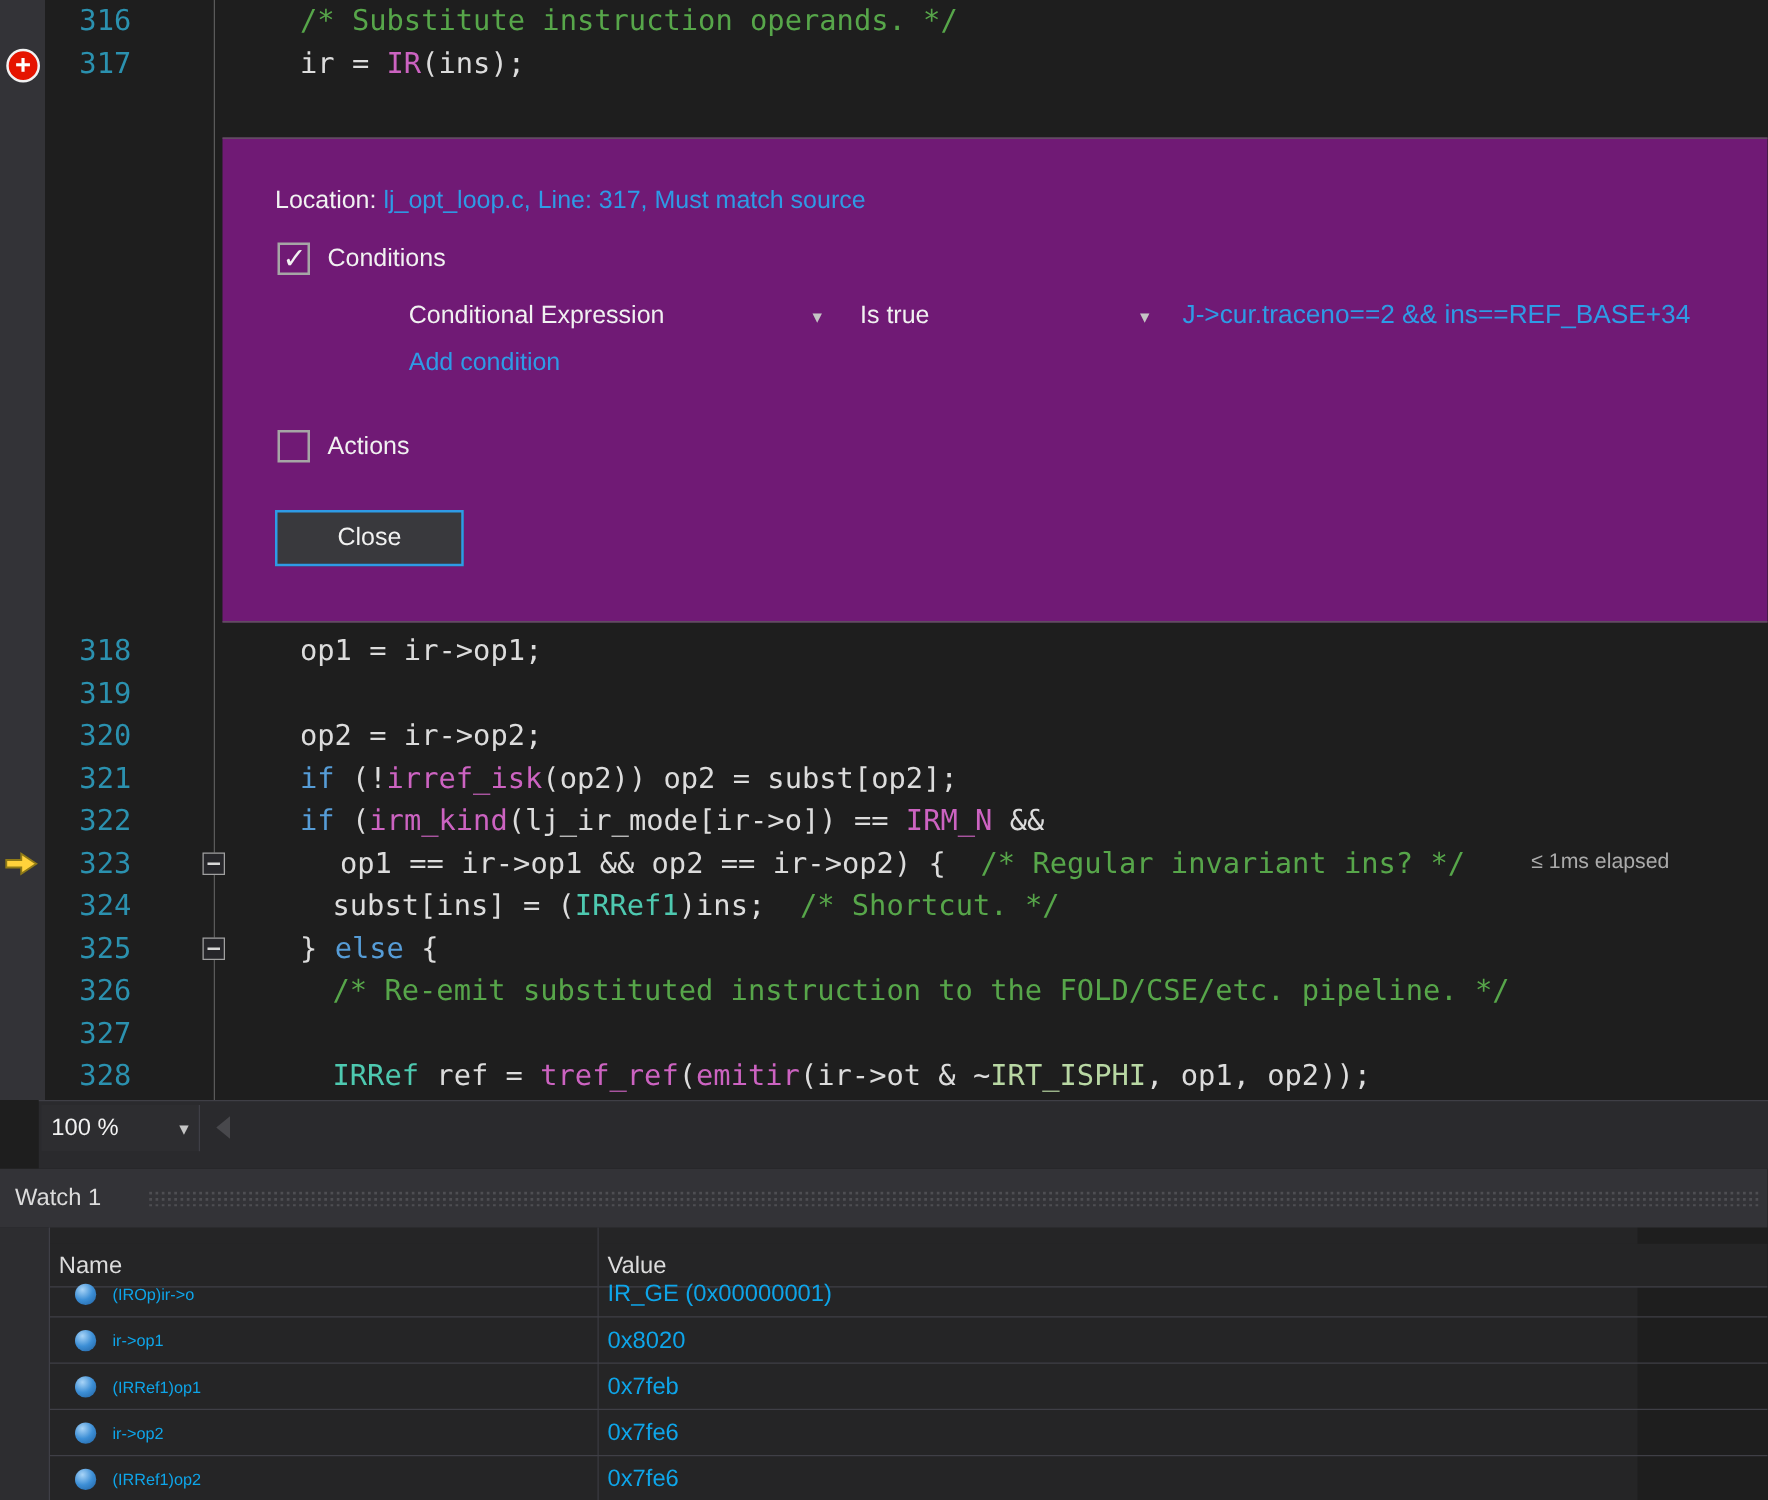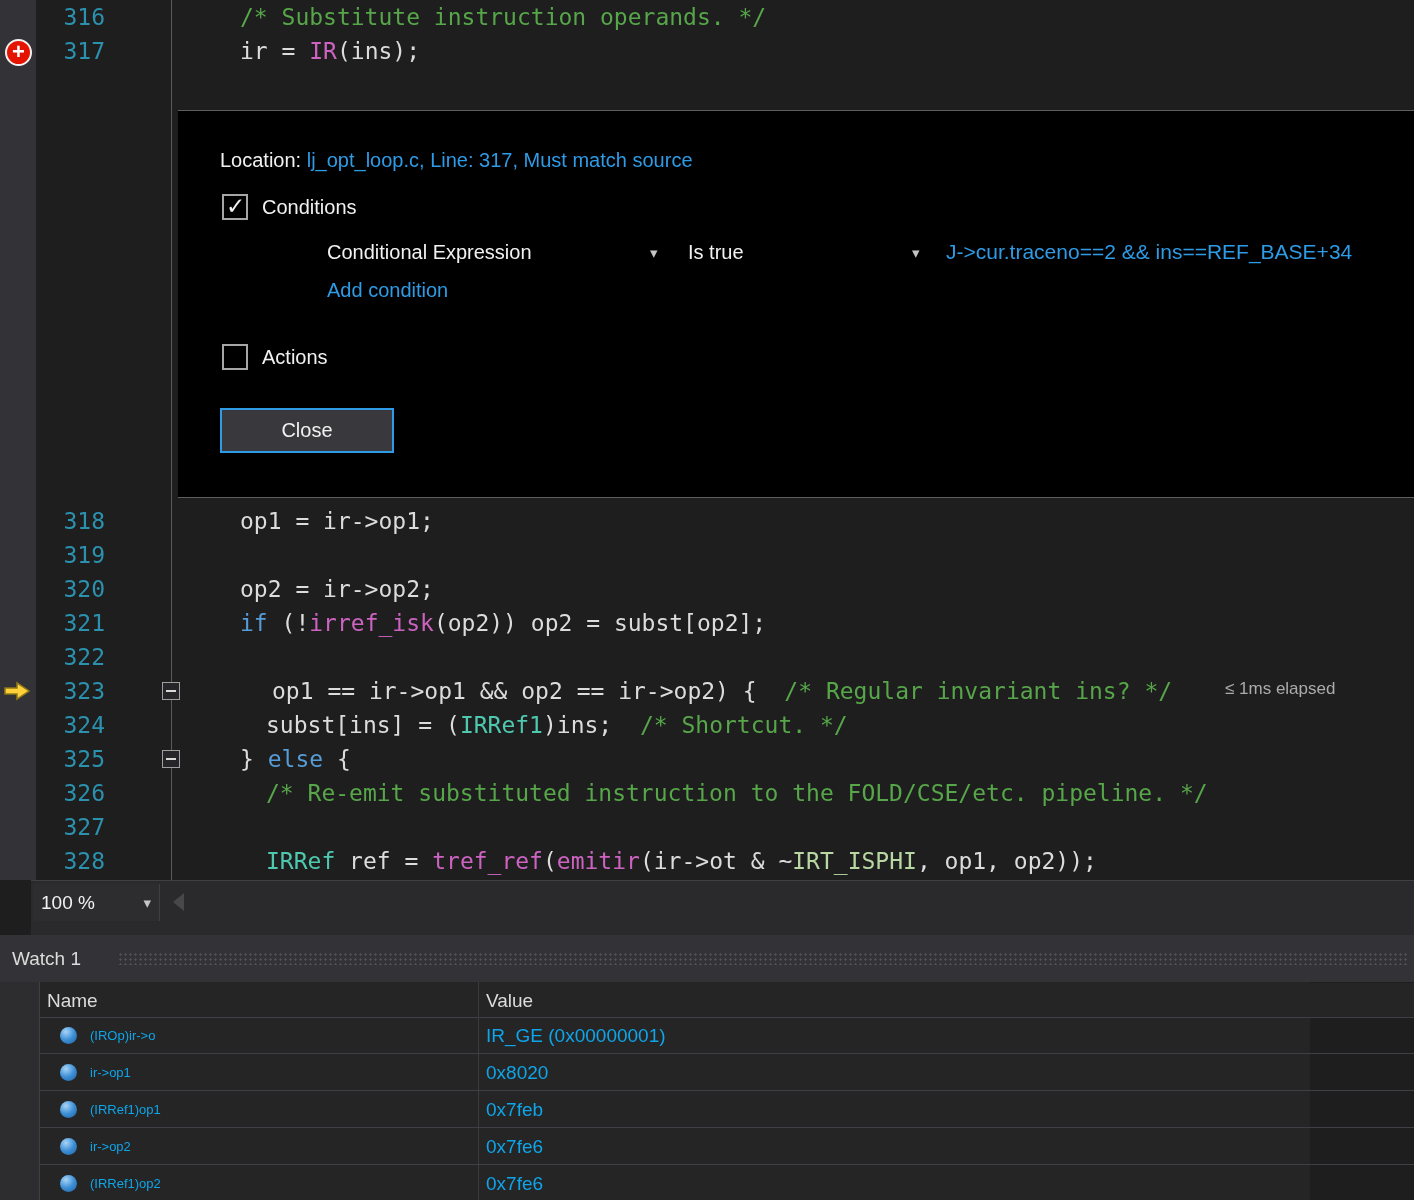--- a/index.html
+++ b/index.html
@@ -29,31 +29,31 @@
   .perftip { position:absolute; left:1225px; top:5px; color:#ababab; font-size:17px; white-space:nowrap; }
 
   .bp-icon { position:absolute; left:5px; top:39px; width:27px; height:27px; border-radius:50%;
              background:#e51400; border:2px solid #f2f2f2; }
   .bp-icon::after { content:"+"; position:absolute; left:0; top:-1px; width:23px; height:23px;
                     color:#ffffff; font:bold 22px/23px "Liberation Sans",sans-serif; text-align:center; }
   .cur-arrow { position:absolute; left:3px; top:681px; }
 
   
   .peek { position:absolute; left:178px; top:110px; width:1236px; height:388px;
-          border-top:1px solid #5e5e5e; border-bottom:1px solid #5e5e5e; background:#000000; }
+          border-top:1px solid #5e5e5e; border-bottom:1px solid #5e5e5e; background:#701a75; }
   .peek .loc { position:absolute; left:42px; top:38px; font-size:20px; color:#f1f1f1; white-space:nowrap; }
   .peek .loc a { color:#2e9be6; text-decoration:none; }
   .checkbox { position:absolute; width:26px; height:26px; border:2px solid #a6a6a6; background:transparent; }
   .checkbox.checked::after { content:"✓"; position:absolute; left:2px; top:-3px; color:#f1f1f1; font-size:23px; }
   .cb-label { position:absolute; font-size:20px; color:#f1f1f1; }
   .dd-text { position:absolute; font-size:20px; color:#f1f1f1; white-space:nowrap; }
   .caret { position:absolute; color:#c5c5c5; font-size:15px; }
   .expr { position:absolute; font-size:21px; color:#2e9be6; white-space:nowrap; }
   .linkblue { position:absolute; font-size:20px; color:#2e9be6; white-space:nowrap; cursor:pointer; }
-  .close-btn { position:absolute; left:42px; top:297px; width:174px; height:45px;
+  .close-btn { position:absolute; left:42px; top:297px; width:151px; height:45px;
                background:#39393d; border:2px solid #2e9be6; color:#f1f1f1; font-size:20px;
                font-family:"Liberation Sans",sans-serif; }
 
   
   .statusbar { position:absolute; left:0; top:880px; width:1414px; height:55px;
                background:#2a2a2d; border-top:1px solid #3f3f46;margin-left:31px; }
   .zoom-combo { position:absolute; left:2px; top:3px; width:127px; height:37px; background:#2d2d30;
                 border-right:1px solid #3f3f46; }
   .zoom-combo .zval { position:absolute; left:8px; top:0; font-size:19px; color:#f1f1f1; line-height:37px; }
   .zoom-combo .caret { right:8px; top:10px; }
@@ -61,21 +61,21 @@
                  border-top:9px solid transparent; border-bottom:9px solid transparent;
                  border-right:11px solid #48484c; }
 
   
   .watch { position:absolute; left:0; top:935px; width:1310px; height:265px; background:#252526; }
   .watch-title { position:absolute; left:0; top:0; width:1414px; height:47px; background:#333337; }
   .watch-title .wt { position:absolute; left:12px; top:0; line-height:47px; font-size:19px; color:#dcdcdc; }
   .grip { position:absolute; left:118px; right:6px; top:17px; height:13px;
           background-image:radial-gradient(circle, #4e4e52 1.2px, transparent 1.4px);
           background-size:5px 5px; }
-  .watch-header { position:absolute; left:0; top:48px; width:1414px; height:35px; background:#252526;
+  .watch-header { position:absolute; left:0; top:60px; width:1414px; height:35px; background:#252526;
                   border-bottom:1px solid #3f3f46;padding-left:44px; }
   .watch-header .h1 { position:absolute; left:47px; top:0; line-height:35px; font-size:19px; color:#dcdcdc; }
   .watch-header .h2 { position:absolute; left:486px; top:0; line-height:35px; font-size:19px; color:#dcdcdc; }
   .watch-gutter { position:absolute; left:0; top:47px; bottom:0; width:40px; background:#2d2d30;
                   border-right:1px solid #3f3f46; }
   .watch-coldiv { position:absolute; left:478px; top:47px; bottom:0; width:1px; background:#3a3a40; }
   .wrow { position:absolute; left:40px; width:1374px; height:37px; border-bottom:1px solid #3f3f46; }
   .wicon { position:absolute; left:20px; top:10px; width:17px; height:17px; border-radius:50%;
            background:radial-gradient(circle at 35% 28%, #a8d4f7, #3d8fd6 50%, #1f5f9e); }
   .wname { position:absolute; left:50px; top:0; line-height:37px; font-size:13px; color:#0ea5e9; white-space:nowrap; }
@@ -107,20 +107,21 @@
       <div class="crow" style="top: 572px;">
         <span class="lineno">320</span>
         <span class="codetext" style="left: 240px;"><span class="c-plain">op2 = ir-&gt;op2;</span></span>
       </div>
       <div class="crow" style="top: 606px;">
         <span class="lineno">321</span>
         <span class="codetext" style="left: 240px;"><span class="c-kw">if</span><span class="c-plain"> (!</span><span class="c-macro">irref_isk</span><span class="c-plain">(op2)) op2 = subst[op2];</span></span>
       </div>
       <div class="crow" style="top: 640px;">
         <span class="lineno">322</span>
+        <span class="codetext" style="left: 240px;"><span class="c-kw">if</span><span class="c-plain"> (</span><span class="c-macro">irm_kind</span><span class="c-plain">(lj_ir_mode[ir-&gt;o]) == </span><span class="c-macro">IRM_N</span><span class="c-plain"> &amp;&amp;</span></span>
       </div>
       <div class="crow" style="top: 674px;">
         <span class="lineno">323</span>
         <span class="codetext" style="left: 272px;"><span class="c-plain">op1 == ir-&gt;op1 &amp;&amp; op2 == ir-&gt;op2) {  </span><span class="c-comment">/* Regular invariant ins? */</span></span>
         <div class="foldbox">
           <div class="minus"></div>
         </div>
         <div class="perftip">≤ 1ms elapsed</div>
       </div>
       <div class="crow" style="top: 708px;">

